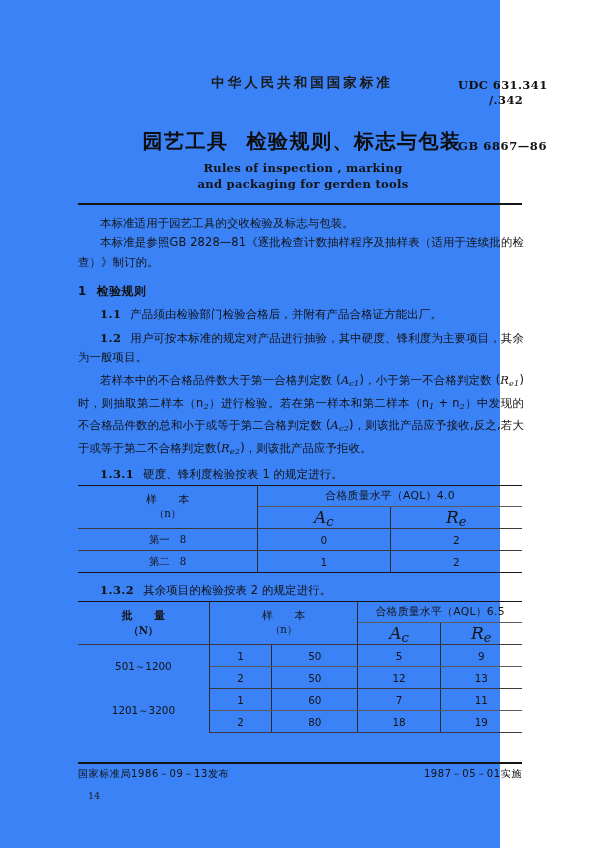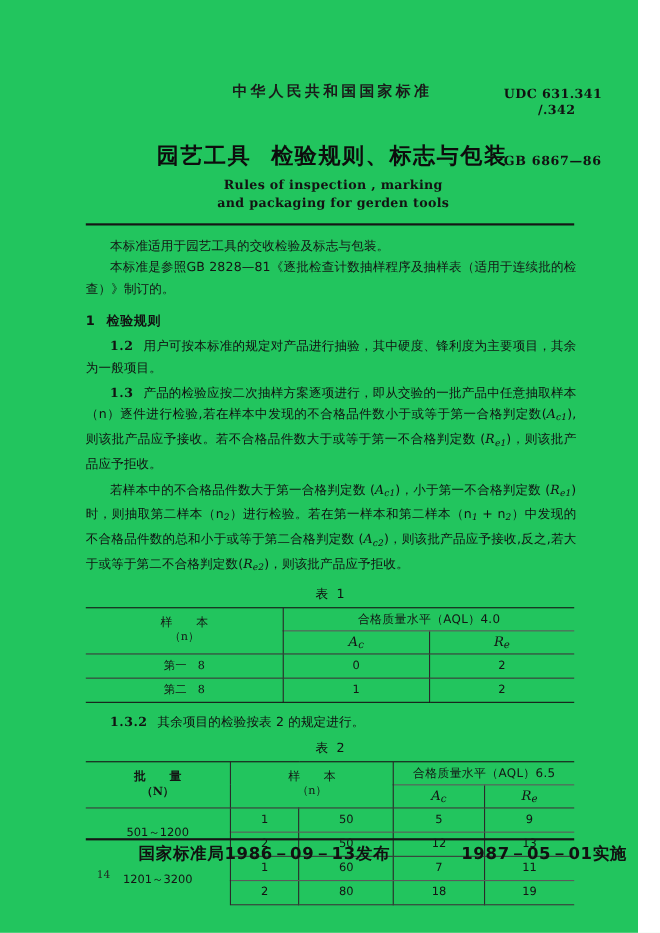--- a/index.html
+++ b/index.html
@@ -11,23 +11,23 @@
     width: 600px;
     height: 848px;
     position: relative;
     font-family: "DejaVu Sans", "Liberation Sans", sans-serif;
     color: #111111;
     overflow: hidden;
   }
   .page {
     position: absolute;
     left: 0; top: 0;
-    width: 580px;
+    width: 500px;
     height: 848px;
-    background: #22c55e;
+    background: #3b82f6;
   }
 
   
   .masthead {
     position: absolute;
     left: 78px;
     top: 72px;
     width: 444px;
   }
   .nat-std-line {
@@ -179,37 +179,36 @@
   .data-cell { height: 21px; font-size: 10.4px; }
   .aql-head { font-size: 10.8px; letter-spacing: 0.3px; margin-top: 10px; }
   .mono-n {
     font-family: "DejaVu Serif", "Liberation Serif", serif;
     font-size: 10.2px;
   }
   .sample-label .sp2 { display: inline-block; width: 10px; }
   .acre {
     font-family: "DejaVu Serif", "Liberation Serif", serif;
     font-style: italic;
-    font-size: 12px;
+    font-size: 17px;
   }
   .acre .s { font-size: 0.78em; font-style: italic; vertical-align: -0.2em; }
 
   
   .footer {
     position: absolute;
     left: 78px;
     top: 767px;
     width: 444px;
     display: flex;
     justify-content: space-between;
-    font-size: 15px;
-    font-weight: 700;
+    font-size: 10px;
+    font-weight: 400;
     letter-spacing: 0.6px;
     color: #111;
-    margin-left: 48px;
   }
   .footer span { font-family: "DejaVu Sans", "Liberation Sans", sans-serif; }
   .page-no {
     position: absolute;
     left: 88px;
     top: 790px;
     font-size: 9.6px;
     font-family: "DejaVu Serif", "Liberation Serif", serif;
     color: #222;
   }
@@ -240,35 +239,37 @@
 
   <div class="body">
 
     <div class="para indent1">本标准适用于园艺工具的交收检验及标志与包装。</div>
     <div class="para indent1">本标准是参照GB 2828—81《逐批检查计数抽样程序及抽样表（适用于连续批的检查）》制订的。</div>
 
     <div class="section-head">
       <span class="num">1</span><span>检验规则</span>
     </div>
 
+    <div class="clause">
+      <span class="lead"></span><span class="cnum">1.1</span><span class="after-num"></span><span>产品须由检验部门检验合格后，并附有产品合格证方能出厂。</span>
+    </div>
 
     <div class="clause">
       <span class="lead"></span><span class="cnum">1.2</span><span class="after-num"></span><span>用户可按本标准的规定对产品进行抽验，其中硬度、锋利度为主要项目，其余为一般项目。</span>
     </div>
 
-    <div class="clause hang">
-      <span class="lead"></span><span class="cnum">1.3</span><span class="after-num"></span><span>产品的检验应按二次抽样方案逐项进行，即从交验的一批产品中任意抽取样本（n）逐件进行检验,若在样本中发现的不合格品件数小于或等于第一合格判定数(</span><i class="var">A</i><span class="sub">c1</span><span>),则该批产品应予接收。若不合格品件数大于或等于第一不合格判定数 (</span><i class="var">R</i><span class="sub">e1</span><span>)，则该批产品应予拒收。</span>
-    </div>
 
     <div class="clause hang">
       <span class="lead"></span><span>若样本中的不合格品件数大于第一合格判定数 (</span><i class="var">A</i><span class="sub">c1</span><span>)，小于第一不合格判定数 (</span><i class="var">R</i><span class="sub">e1</span><span>) 时，则抽取第二样本（n</span><span class="sub">2</span><span>）进行检验。若在第一样本和第二样本（n</span><span class="sub">1</span><span> + n</span><span class="sub">2</span><span>）中发现的不合格品件数的总和小于或等于第二合格判定数 (</span><i class="var">A</i><span class="sub">c2</span><span>)，则该批产品应予接收,反之,若大于或等于第二不合格判定数(</span><i class="var">R</i><span class="sub">e2</span><span>)，则该批产品应予拒收。</span>
     </div>
 
-
-    <div class="table-caption">表  1</div>
+    <div class="clause">
+      <span class="lead"></span><span class="cnum">1.3.1</span><span class="after-num"></span><span>硬度、锋利度检验按表 1 的规定进行。</span>
+    </div>
+
     <table class="std">
       <tbody>
         <tr>
           <td class="hdr-cell t-outer-top t-in-bot t-right" rowspan="2" style="width:180px;">
             <div>样　　本</div>
             <div class="mono-n">（n）</div>
           </td>
           <td class="hdr-sub t-outer-top t-thin-bot aql-head" colspan="2">合格质量水平（AQL）4.0</td>
         </tr>
         <tr>
@@ -285,21 +286,20 @@
           <td class="data-cell t-outer-bot t-right">1</td>
           <td class="data-cell t-outer-bot">2</td>
         </tr>
       </tbody>
     </table>
 
     <div class="clause" style="margin-top:8px;">
       <span class="lead"></span><span class="cnum">1.3.2</span><span class="after-num"></span><span>其余项目的检验按表 2 的规定进行。</span>
     </div>
 
-    <div class="table-caption">表  2</div>
     <table class="std">
       <tbody>
         <tr>
           <td class="hdr-cell t-outer-top t-in-bot t-right" rowspan="2" style="width:132px;font-weight:bold;">
             <div>批　　量</div>
             <div class="mono-n">（N）</div>
           </td>
           <td class="hdr-cell t-outer-top t-in-bot t-right" rowspan="2" colspan="2" style="width:148px;">
             <div>样　　本</div>
             <div class="mono-n">（n）</div>

